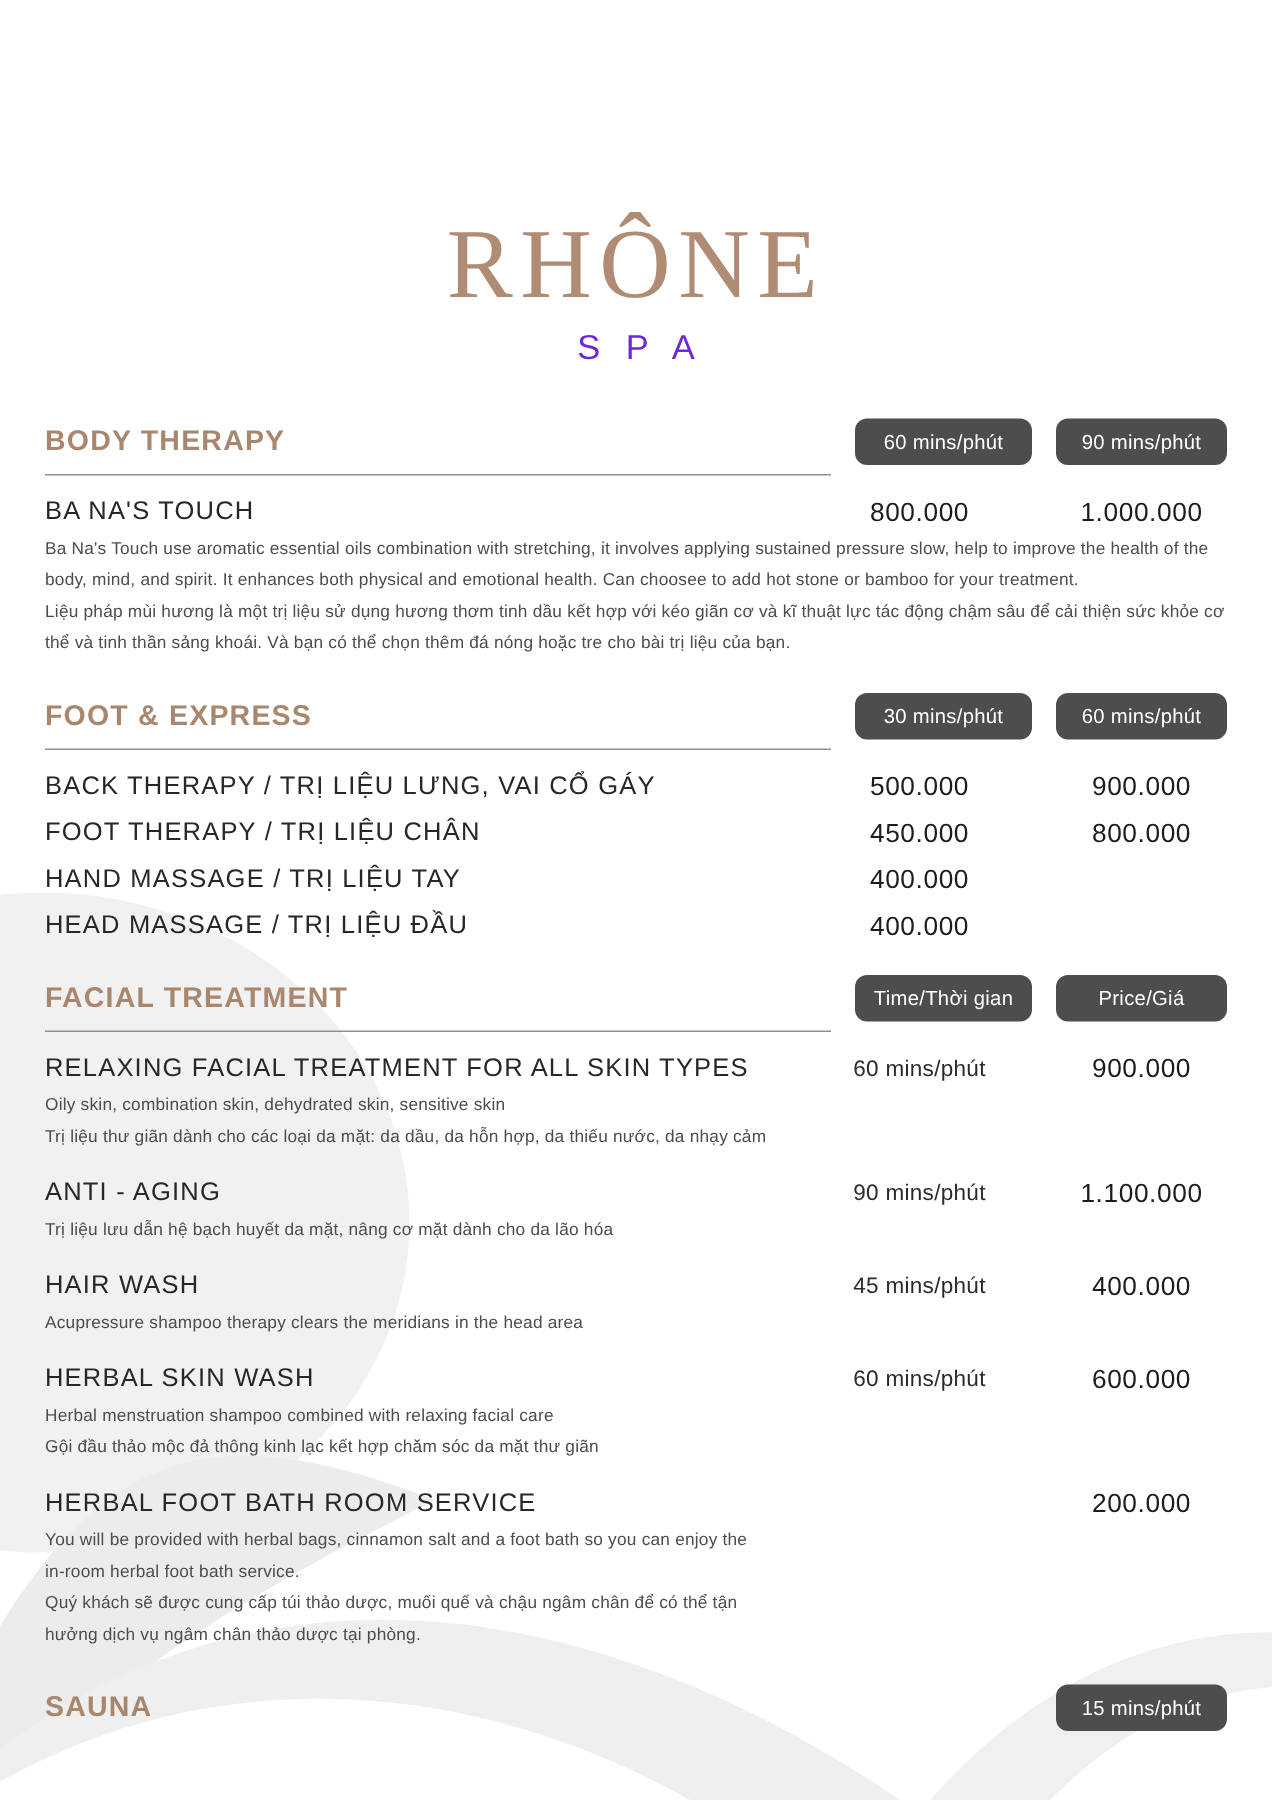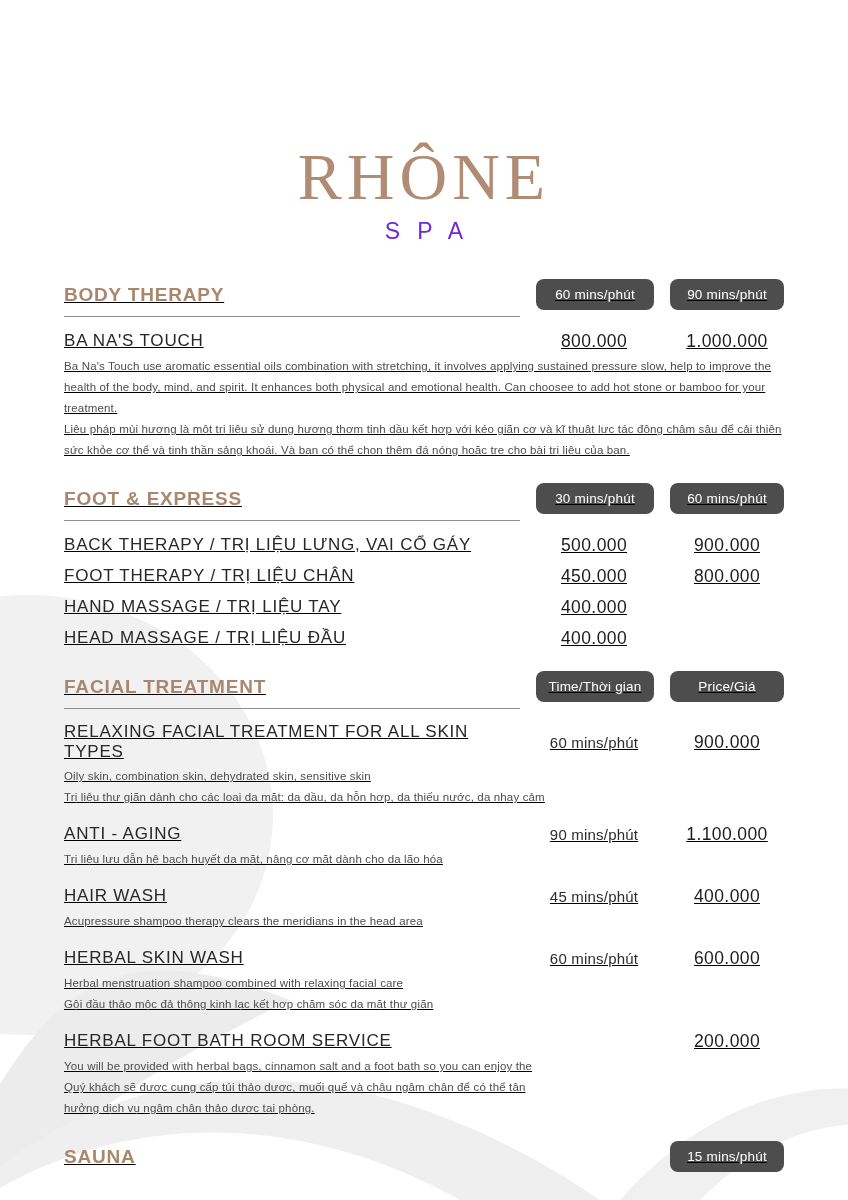--- a/index.html
+++ b/index.html
@@ -7,37 +7,37 @@
     width:848px;height:1200px;
     background:#ffffff;
     font-family:"Liberation Sans", sans-serif;
     position:relative;
     overflow:hidden;
     -webkit-font-smoothing:antialiased;
   }
   .bg-deco{position:absolute;inset:0;z-index:0;pointer-events:none;}
   .page{
     position:relative;z-index:1;
-    padding:0 64px;
+    padding:0 30px;
     box-sizing:border-box;
     width:848px;height:936px;
   }
   
   .logo-wrap{padding-top:142px;text-align:center;}
   .logo-main{
     font-family:"Liberation Serif","DejaVu Serif",serif;
     font-size:66px;line-height:1.05;
     color:#b08c74;letter-spacing:5px;font-weight:400;
   }
   .logo-sub{
     font-size:23px;color:#6d28d9;letter-spacing:17px;
     margin-top:7px;text-indent:17px;font-weight:400;
   }
   
-  .section{margin-top:22px;text-decoration:underline;}
+  .section{margin-top:22px;}
   .section:first-of-type{margin-top:34px;}
   .sec-head{
     display:grid;grid-template-columns:1fr 118px 114px;column-gap:16px;
     align-items:center;
   }
   .sec-title{
     margin:0;font-size:19px;font-weight:700;letter-spacing:0.8px;
     color:#a8876e;
   }
   .badge{
@@ -49,21 +49,21 @@
   .sec-divider{
     border:none;border-top:1px solid #8f8f8f;
     margin:6px 0 0 0;
     width:calc(100% - 264px);
   }
   
   .items{margin-top:13px;}
   .item{margin-bottom:9px;}
   .item.has-desc{margin-bottom:15px;}
   .item-row{
-    display:grid;grid-template-columns:1fr 118px 114px;column-gap:17px;
+    display:grid;grid-template-columns:1fr 118px 114px;column-gap:32px;
     align-items:center;min-height:22px;
   }
   .item-name{
     font-size:17px;letter-spacing:0.8px;color:#272727;font-weight:400;
   }
   .cell{text-align:center;color:#1c1c1c;}
   .cell.price{font-size:17.5px;letter-spacing:0.4px;}
   .cell.time{font-size:15px;letter-spacing:0.2px;color:#2b2b2b;}
   .desc{margin-top:4px;}
   .desc p{
@@ -200,20 +200,21 @@
             </div>
           </div>
           <div class="item has-desc">
             <div class="item-row">
               <div class="item-name">HERBAL FOOT BATH ROOM SERVICE</div>
               <div class="cell price"></div>
               <div class="cell price">200.000</div>
             </div>
             <div class="desc">
               <p>You will be provided with herbal bags, cinnamon salt and a foot bath so you can enjoy the</p>
+              <p>in-room herbal foot bath service.</p>
               <p>Quý khách sẽ được cung cấp túi thảo dược, muối quế và chậu ngâm chân để có thể tận</p>
               <p>hưởng dịch vụ ngâm chân thảo dược tại phòng.</p>
             </div>
           </div>
         </div>
       </section>
       <section class="section">
         <div class="sec-head">
           <h2 class="sec-title">SAUNA</h2>
           <div class="badge col2-only">15 mins/phút</div>

